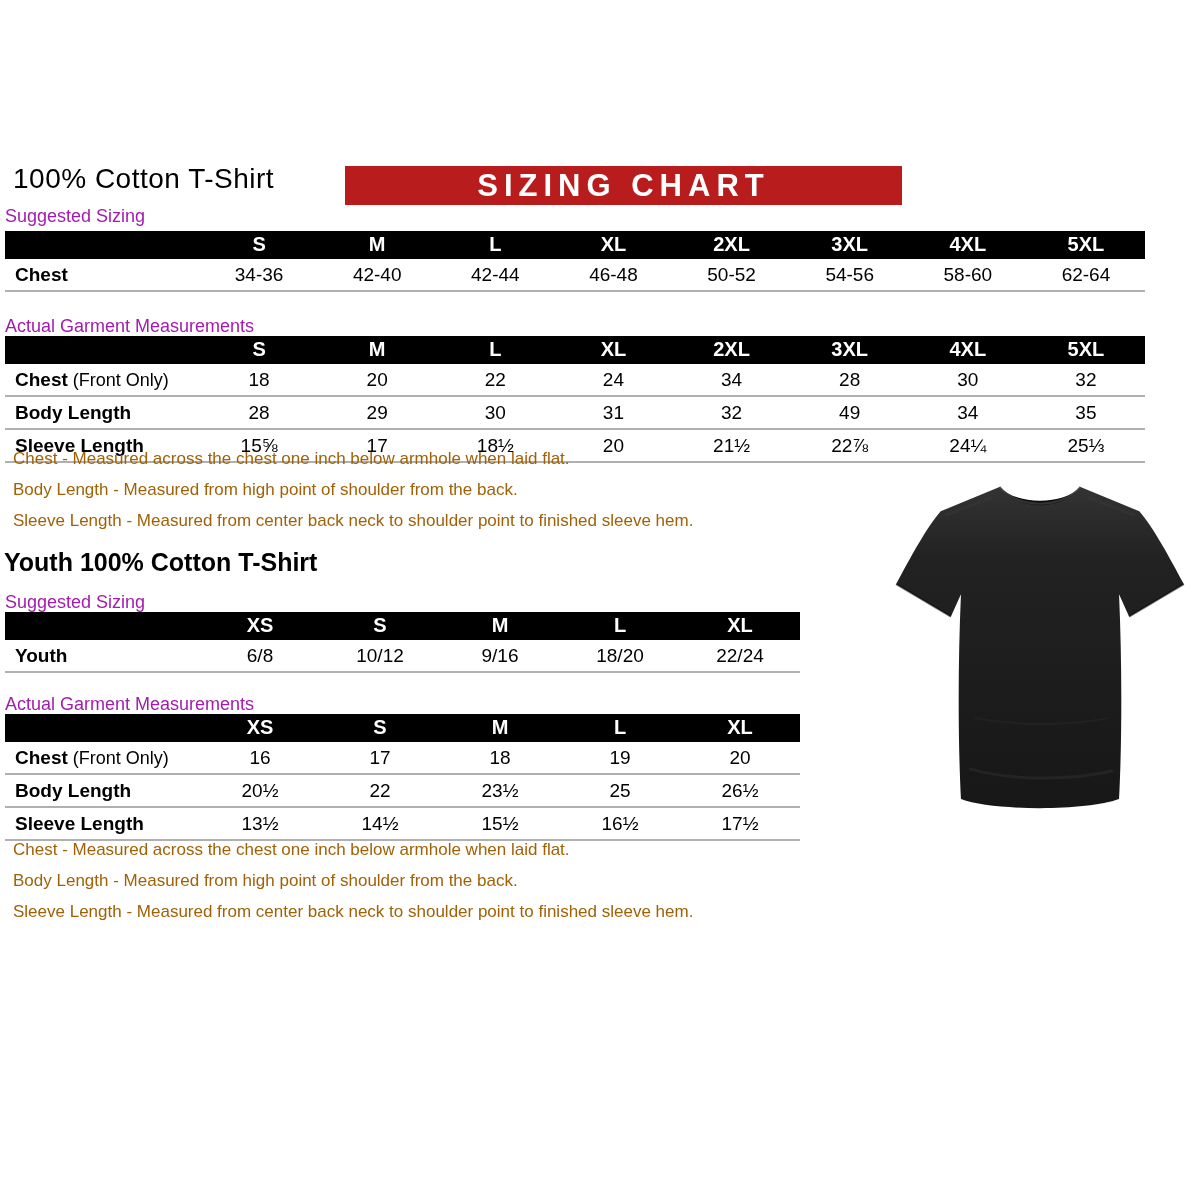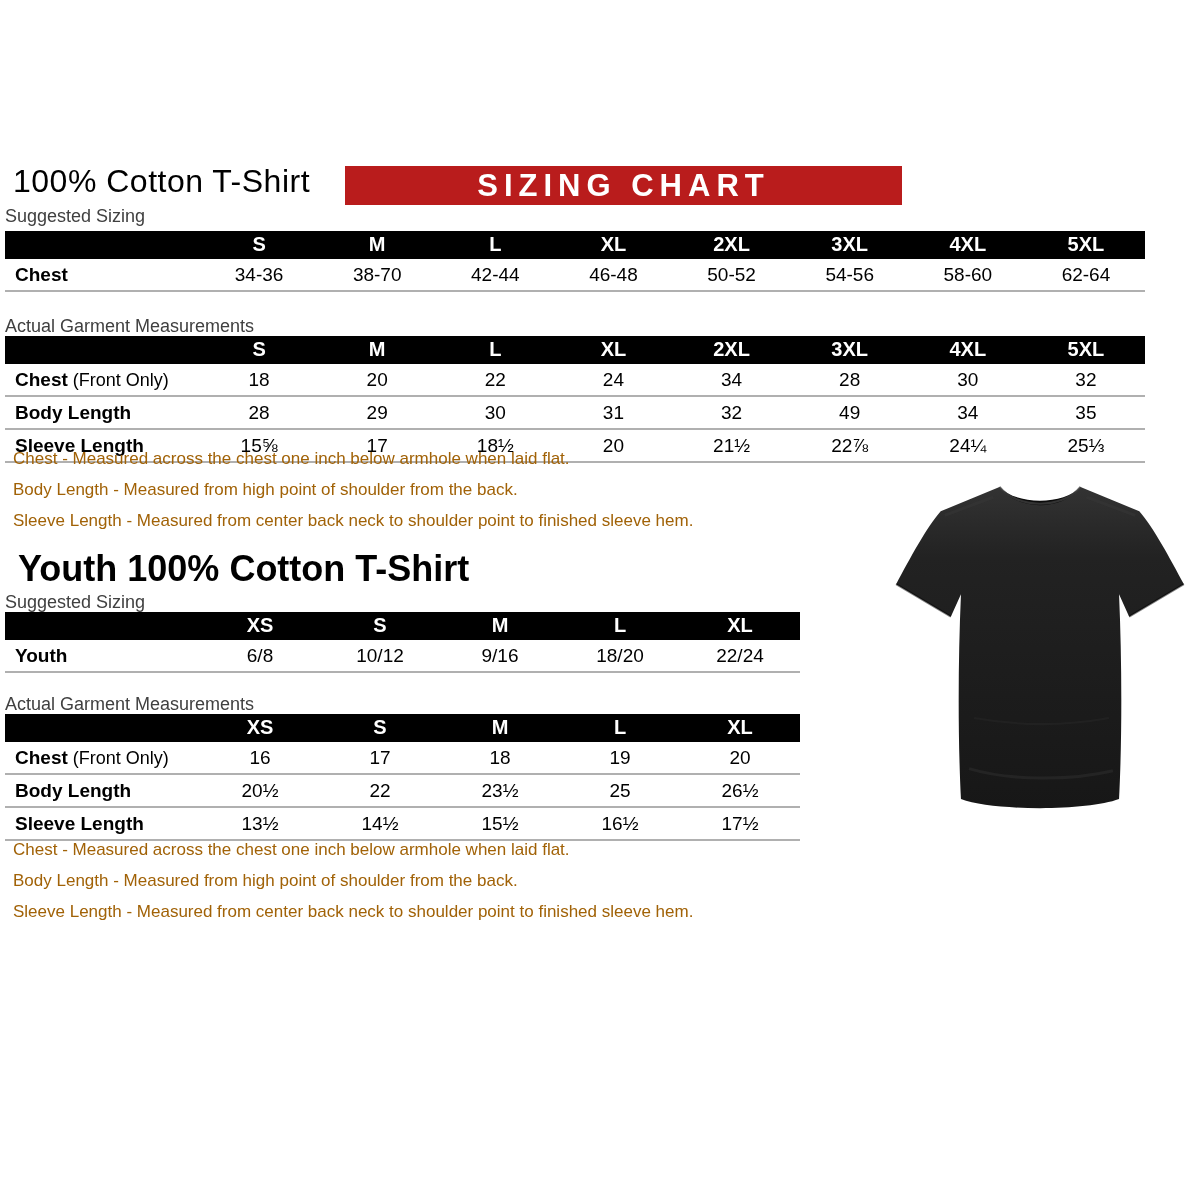--- a/index.html
+++ b/index.html
@@ -6,51 +6,51 @@
   html,body { background:#ffffff; }
   body {
     width:1200px; height:1200px;
     font-family:"Liberation Sans", sans-serif;
     color:#000;
     position:relative;
     overflow:hidden;
   }
   .abs { position:absolute; }
 
-  .page-title { left:13px; top:163px; font-size:32px; font-weight:400; letter-spacing:0.5px; }
+  .page-title { left:13px; top:163px; font-size:28px; font-weight:400; letter-spacing:0.5px; }
 
   .banner {
     left:345px; top:166px; width:557px; height:39px;
     background:#b91c1c; color:#fff;
     display:flex; align-items:center; justify-content:center;
     font-size:31px; font-weight:bold; letter-spacing:6px;
   }
 
-  .section-label { font-size:18px; color:#404040; }
+  .section-label { font-size:18px; color:#a21caf; }
 
   .table-host { }
   .size-table { border-collapse:collapse; table-layout:fixed; width:100%; }
   .size-table th {
     background:#000; color:#fff;
     font-size:20px; font-weight:bold;
     padding:2px 0 3px; text-align:center;
   }
   .size-table td {
     font-size:19px; text-align:center;
     padding:5px 0 4px;
     border-bottom:2px solid #b0b0b0;
   }
   .size-table .label-col { width:195px; text-align:left; padding-left:10px;margin-top:19px; }
   .row-label-strong { font-weight:bold; font-size:19px; }
   .row-label-suffix { font-weight:400; font-size:18px; }
 
   .notes-block { width:900px; }
   .note { font-size:17px; color:#a16207; margin-bottom:11px; }
 
-  .youth-title { left:4px; top:548px; font-size:36px; font-weight:bold;margin-left:14px; }
+  .youth-title { left:4px; top:548px; font-size:25px; font-weight:bold; }
 
   .tshirt-wrap { left:888px; top:464px; width:304px; height:356px; }
 </style>
 </head>
 <body>
 
 <div class="page">
 
   <div class="abs page-title">100% Cotton T-Shirt</div>
 
@@ -70,21 +70,21 @@
             <th>2XL</th>
             <th>3XL</th>
             <th>4XL</th>
             <th>5XL</th>
           </tr>
         </thead>
         <tbody>
           <tr>
             <td class="label-col"><span class="row-label-strong">Chest</span></td>
             <td>34-36</td>
-            <td>38-70</td>
+            <td>42-40</td>
             <td>42-44</td>
             <td>46-48</td>
             <td>50-52</td>
             <td>54-56</td>
             <td>58-60</td>
             <td>62-64</td>
           </tr>
         </tbody>
       </table>
     </div>

